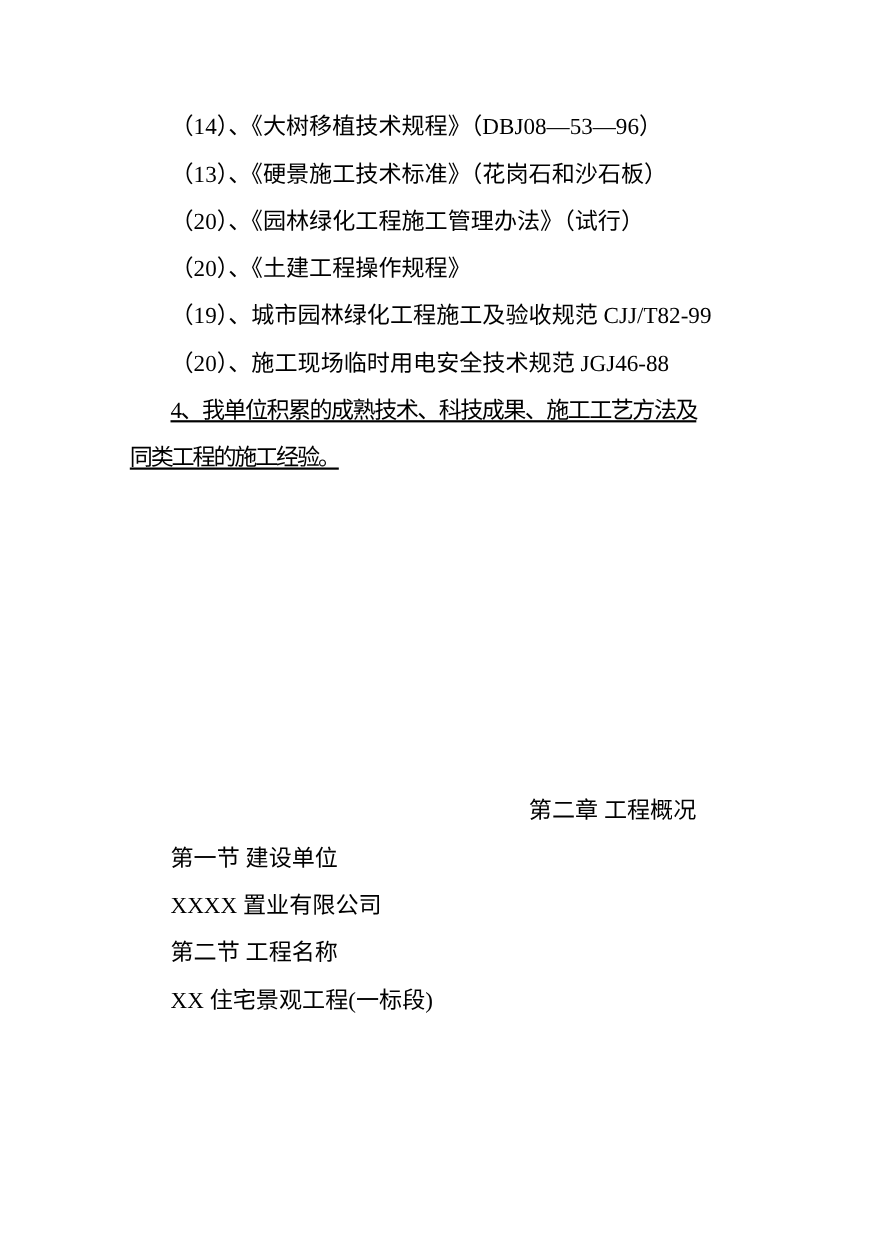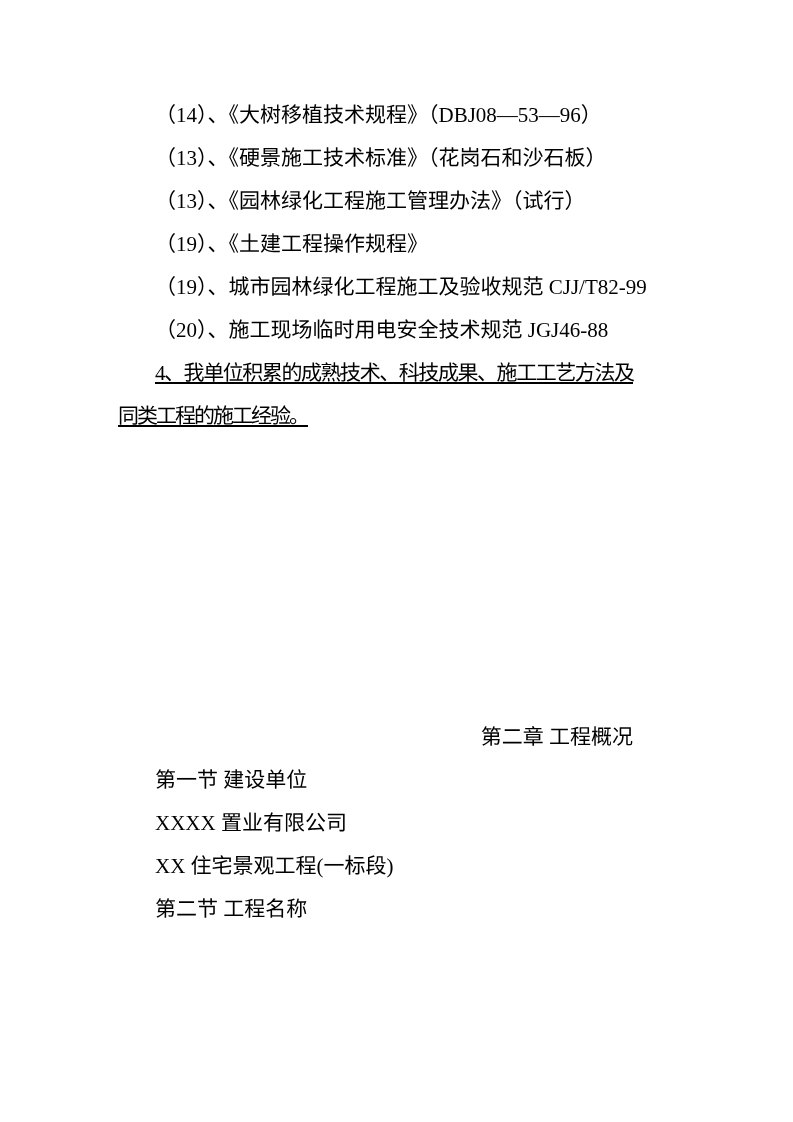--- a/index.html
+++ b/index.html
@@ -48,40 +48,40 @@
 
 <div class="page">
   <div class="content">
 
     <div>
 
         <p class="line oneline">（14）、《大树移植技术规程》（DBJ08—53—96）</p>
 
         <p class="line oneline">（13）、《硬景施工技术标准》（花岗石和沙石板）</p>
 
-        <p class="line oneline">（13）、《园林绿化工程施工管理办法》（试行）</p>
+        <p class="line oneline">（20）、《园林绿化工程施工管理办法》（试行）</p>
 
 
-        <p class="line oneline">（19）、《土建工程操作规程》</p>
+        <p class="line oneline">（20）、《土建工程操作规程》</p>
 
         <p class="line oneline">（19）、城市园林绿化工程施工及验收规范 CJJ/T82-99</p>
 
         <p class="line oneline">（20）、施工现场临时用电安全技术规范 JGJ46-88</p>
       </div>
 
     <p class="line para-justify">4、我单位积累的成熟技术、科技成果、施工工艺方法及同类工程的施工经验。</p>
 
 
     <div class="spacer"></div>
 
     <p class="line chapter-title">第二章 工程概况</p>
 
     <div>
 
         <p class="line oneline">第一节 建设单位</p>
         <p class="line oneline">XXXX 置业有限公司</p>
 
+        <p class="line oneline">第二节 工程名称</p>
         <p class="line oneline">XX 住宅景观工程(一标段)</p>
-        <p class="line oneline">第二节 工程名称</p>
       </div>
 
   </div>
 </div>
 
 </body></html>

